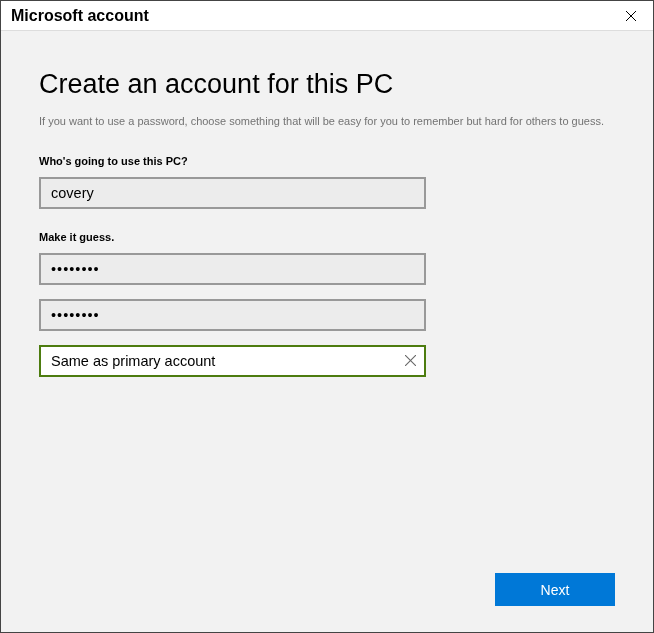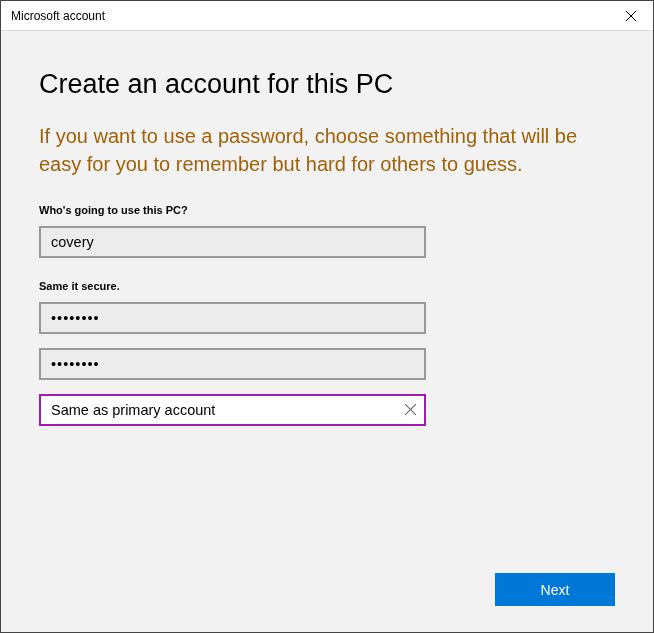--- a/index.html
+++ b/index.html
@@ -25,22 +25,23 @@
     .titlebar {
       height: 30px;
       background: #fff;
       display: flex;
       align-items: center;
       justify-content: space-between;
       padding-left: 10px;
       border-bottom: 1px solid #ddd;
     }
     .titlebar-title {
-      font-size: 12px;
+      font-size: 16px;
       color: #000;
+      font-weight: bold;
     }
     .titlebar-close {
       width: 45px;
       height: 30px;
       display: flex;
       align-items: center;
       justify-content: center;
       cursor: pointer;
     }
     .titlebar-close svg {
@@ -49,25 +50,25 @@
     }
     .content {
       flex: 1;
       padding: 38px 38px 0 38px;
       position: relative;
     }
     .heading {
       font-size: 27px;
       font-weight: 400;
       color: #000;
-      margin-bottom: 22px;
+      margin-bottom: 14px;
     }
     .description {
-      font-size: 20px;
-      color: #a16207;
+      font-size: 11px;
+      color: #737373;
       line-height: 1.4;
       margin-bottom: 26px;
     }
     .section-label {
       font-size: 11px;
       font-weight: 600;
       color: #000;
       margin-bottom: 10px;
     }
     .field-group {
@@ -87,21 +88,21 @@
     }
     .text-input.password {
       margin-bottom: 14px;
       letter-spacing: 1px;
     }
     .hint-wrapper {
       position: relative;
       width: 387px;
     }
     .text-input.focused {
-      border: 2px solid #a21caf;
+      border: 2px solid #4d7c0f;
       background: #fff;
     }
     .clear-btn {
       position: absolute;
       right: 6px;
       top: 50%;
       transform: translateY(-50%);
       width: 20px;
       height: 20px;
       display: flex;
@@ -158,21 +159,21 @@
   <div class="content">
     <h1 class="heading">Create an account for this PC</h1>
     <p class="description">If you want to use a password, choose something that will be easy for you to remember but hard for others to guess.</p>
 
     <div class="field-group">
       <div class="section-label">Who's going to use this PC?</div>
       <input type="text" class="text-input" value="covery" style="">
     </div>
 
     <div class="field-group">
-      <div class="section-label">Same it secure.</div>
+      <div class="section-label">Make it guess.</div>
       <input type="text" class="text-input password" value="••••••••" style="">
       <input type="text" class="text-input password" value="••••••••" style="">
       <div class="hint-wrapper">
         <input type="text" class="text-input focused" value="Same as primary account" style="">
         <div class="clear-btn">
           <span>
             <svg viewBox="0 0 10 10">
                 <line x1="0" y1="0" x2="10" y2="10" stroke="#666" stroke-width="1"></line>
                 <line x1="10" y1="0" x2="0" y2="10" stroke="#666" stroke-width="1"></line>
               </svg>

